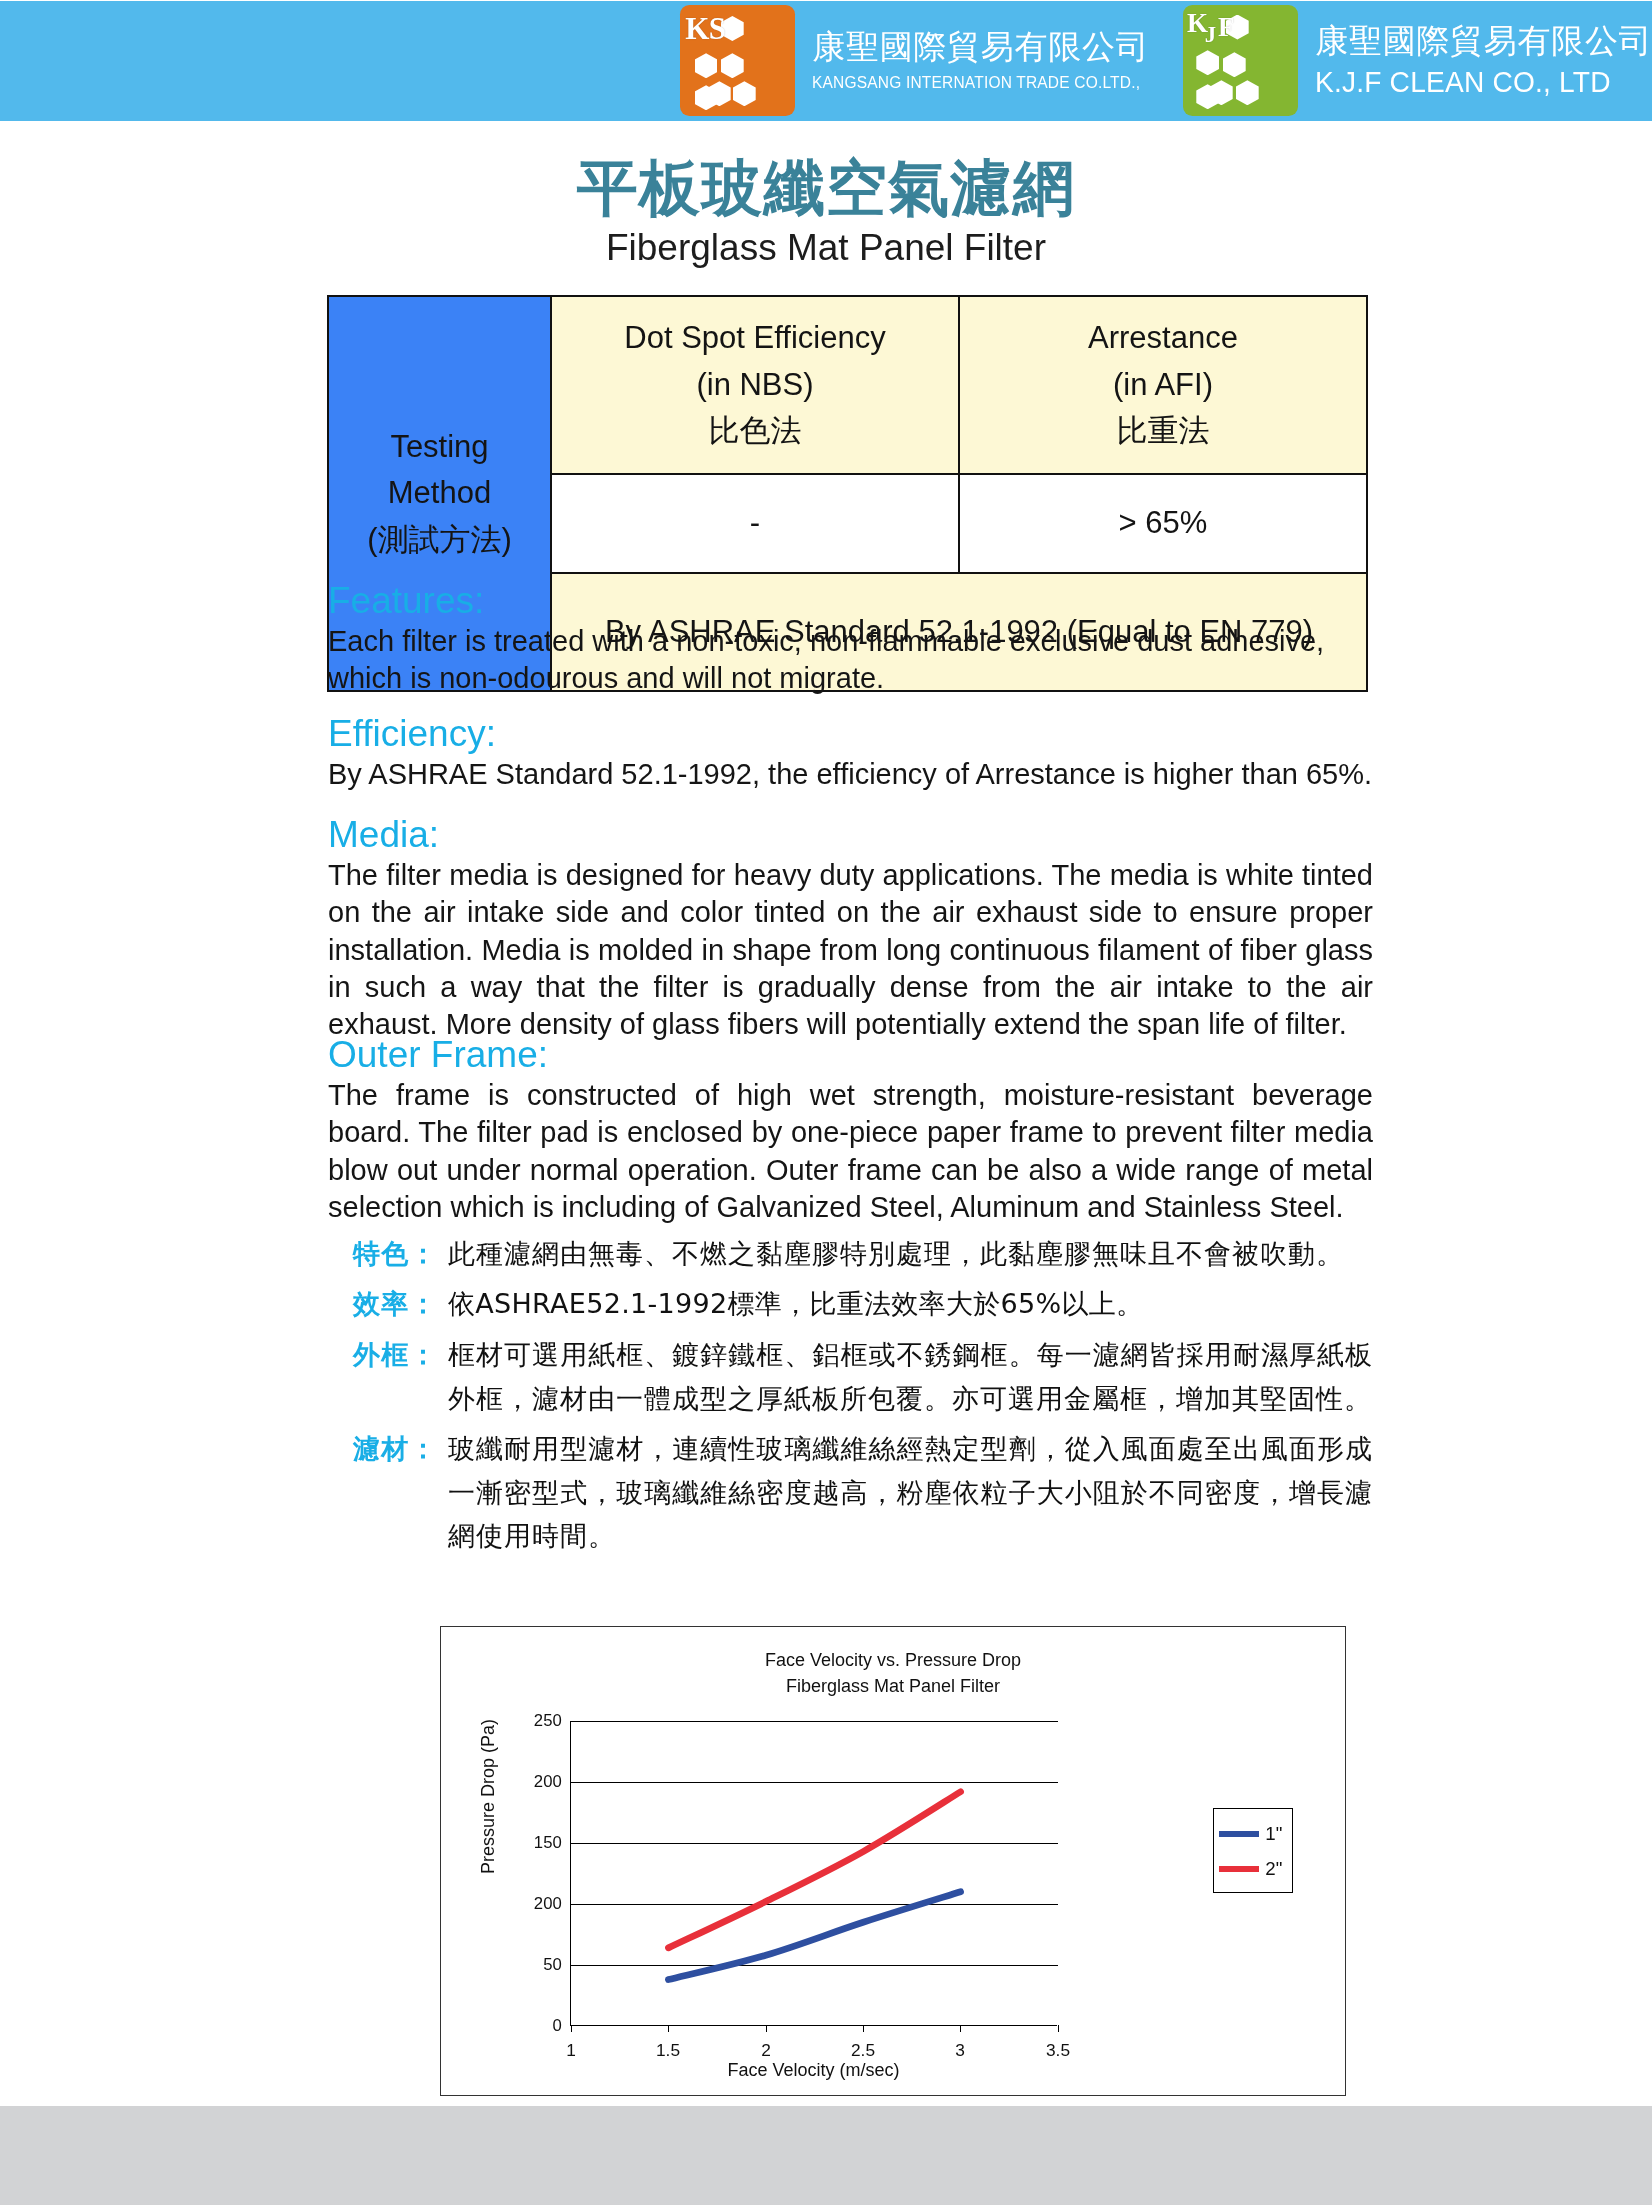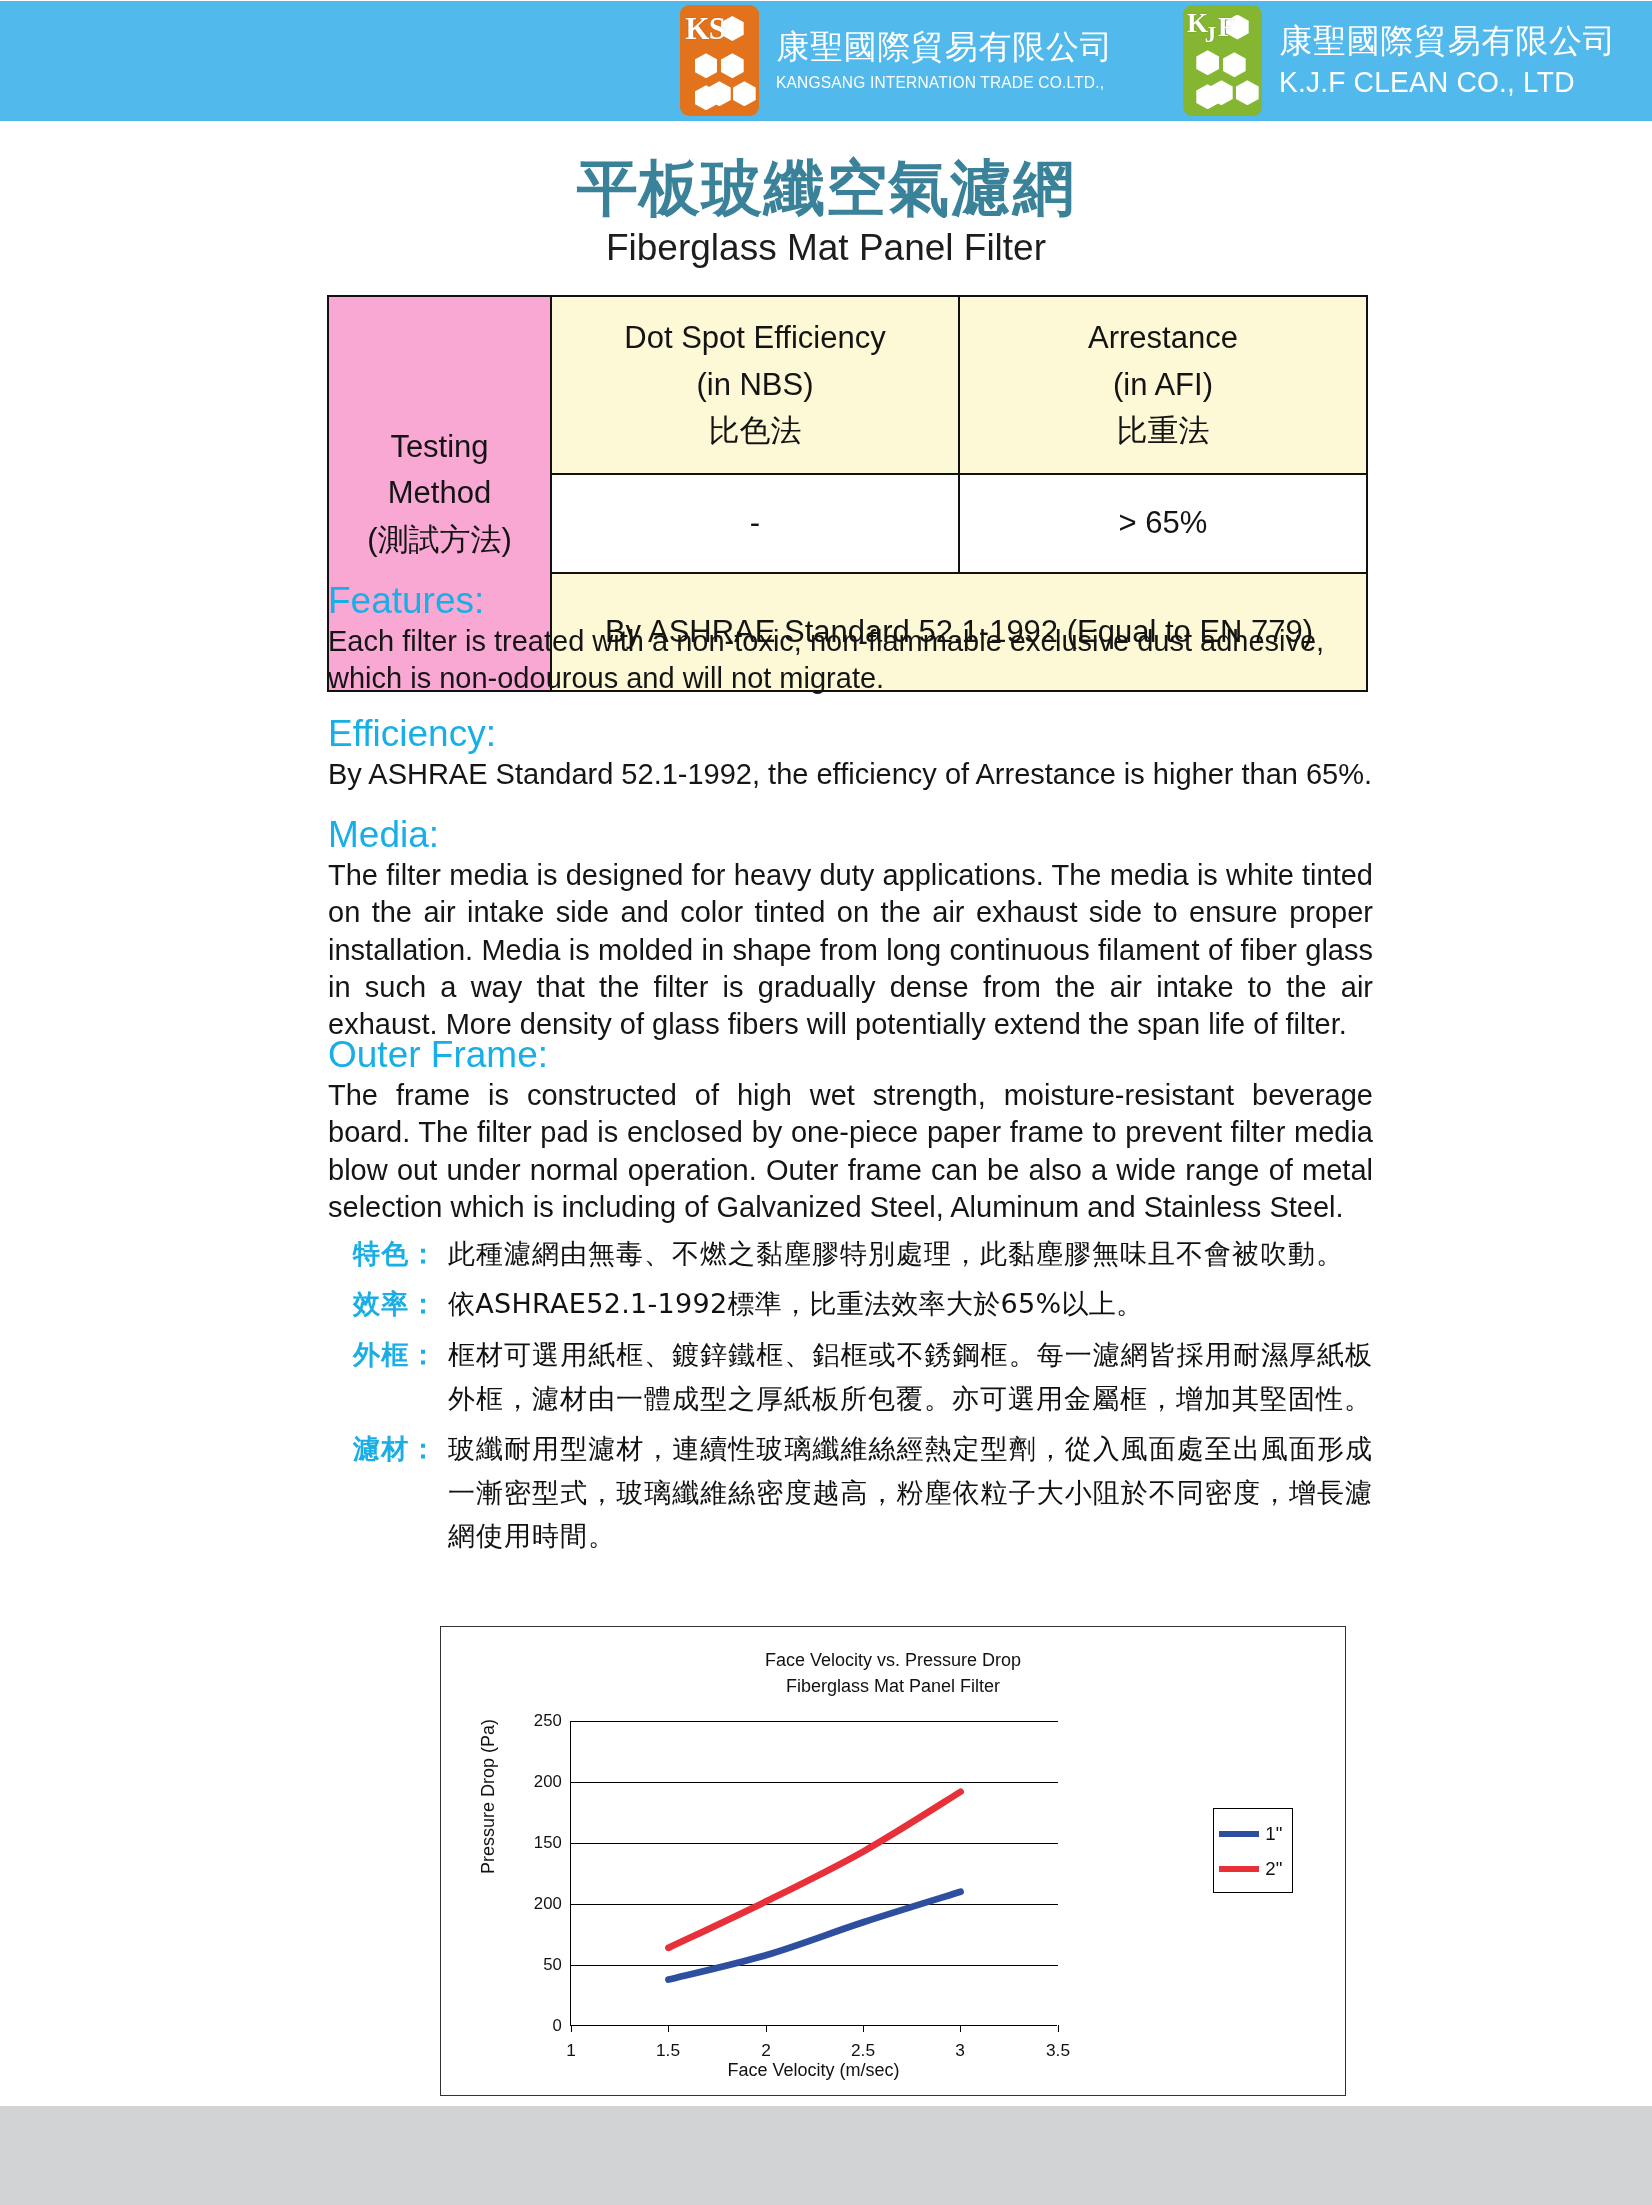--- a/index.html
+++ b/index.html
@@ -52,20 +52,21 @@
   #brand-ks { left: 680px; }
   #brand-kjf { left: 1183px; }
 
   .logo-tile {
     width: 79px;
     height: 111px;
     border-radius: 9.3px;
     position: relative;
     overflow: hidden;
     flex: 0 0 auto;
+    padding-left: 36px;
   }
   #ks-tile { background: #e2721b; }
   #kjf-tile { background: #84b631; }
   .logo-mono {
     position: absolute;
     left: 0; top: 5.3px;
     width: 100%;
     text-align: left;
     padding-left: 5.3px;
     box-sizing: border-box;
@@ -140,21 +141,21 @@
   #spec-table td {
     border: 2.7px solid #111111;
     text-align: center;
     vertical-align: middle;
     font-size: 31px;
     color: #141414;
     background: #fdf8d5;
     padding: 18px 4px;
   }
   #spec-table td.method-cell {
-    background: #f9a8d4;
+    background: #3b82f6;
     width: 213px;
     line-height: 1.45;
   }
   #spec-table td.val-cell { background: #ffffff; height: 61px; }
   #spec-table td.std-cell { height: 80px; }
   #spec-table td .hdr-line { line-height: 1.5; }
   .gt { font-size: 32px; }
 
   
   .section { position: absolute; left: 328px; width: 1045px; }

